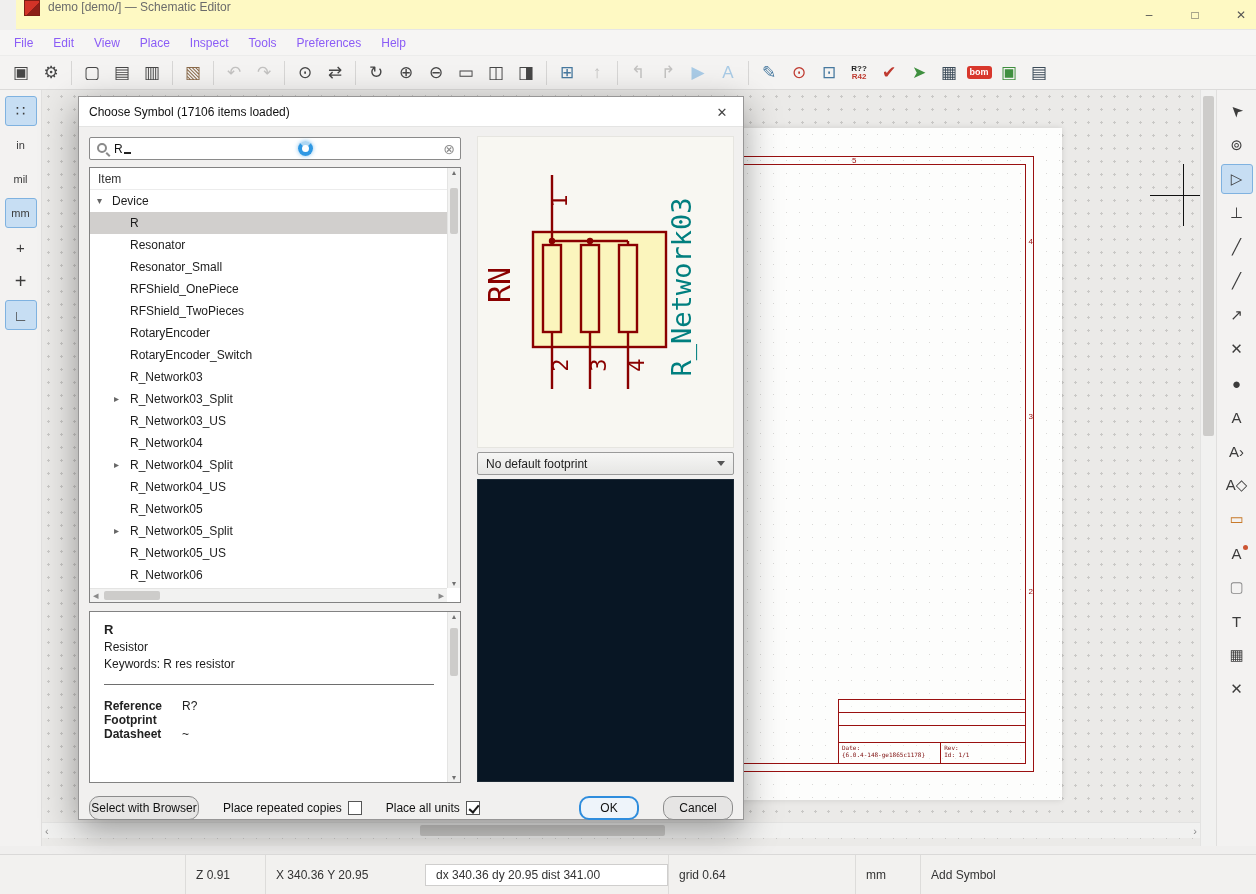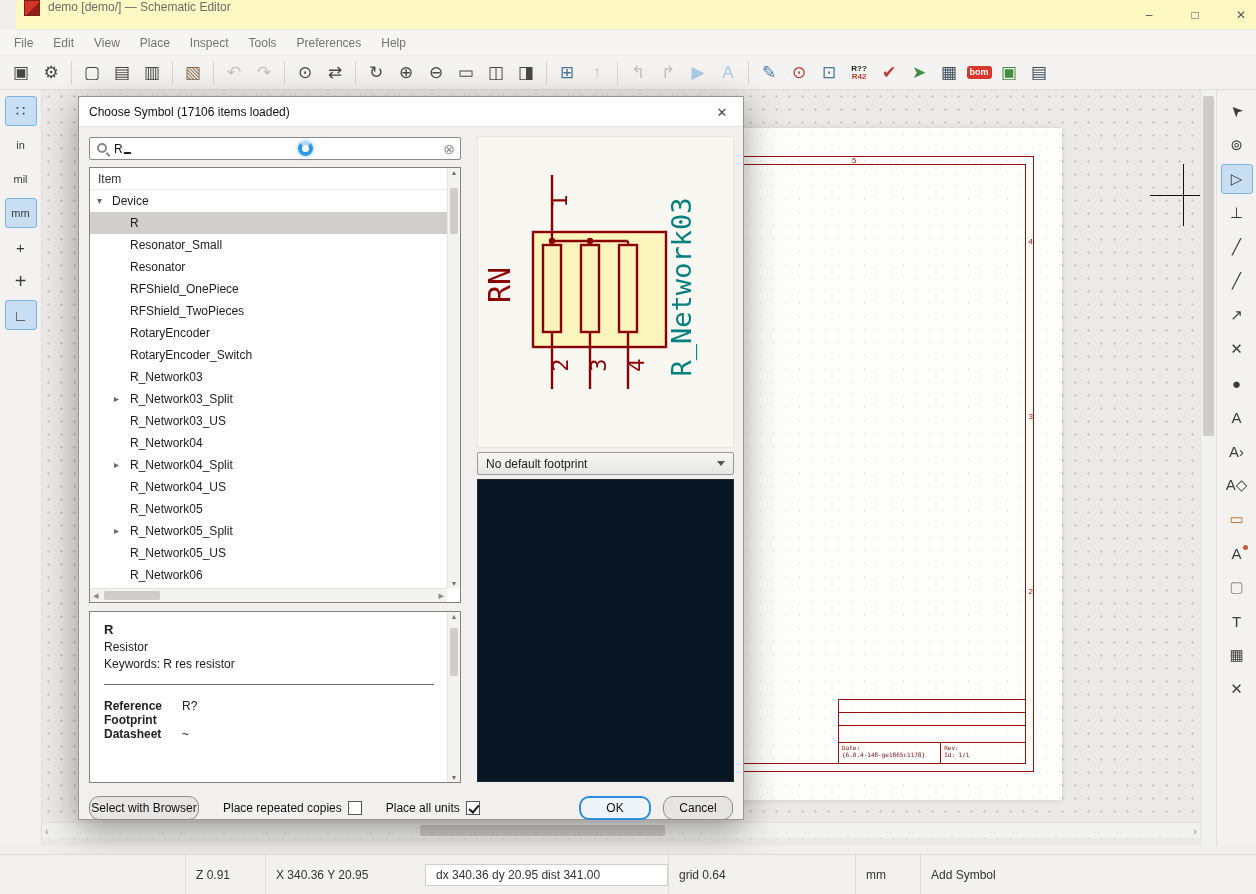--- a/index.html
+++ b/index.html
@@ -8,21 +8,21 @@
 
   
   #titlebar{position:absolute;left:16px;top:0;width:100%;height:30px;background:#fef9c3;border-bottom:1px solid #e6e6e5;display:flex;align-items:flex-start;padding:0 8px}
   #appicon{width:16px;height:16px;background:linear-gradient(135deg,#d23327 55%,#8c1f18 55%);border:1px solid #7d1d14;margin-right:8px}
   #wintitle{color:#6b6b6b;font-size:12px}
   .winctl{width:46px;height:30px;display:flex;align-items:center;justify-content:center;color:#555;font-size:12px}
   #winctls{margin-left:auto;display:flex}
 
   
   #menubar{position:absolute;left:0;top:30px;width:100%;height:26px;background:#f6f5f4;display:flex;align-items:center;padding-left:4px;border-bottom:1px solid #ececeb}
-  .mitem{padding:4px 10px;color:#737373}
+  .mitem{padding:4px 10px;color:#8b5cf6}
 
   
   #toolbar{position:absolute;left:0;top:56px;width:100%;height:34px;background:#f4f3f2;border-bottom:1px solid #dcdbda;display:flex;align-items:center;padding-left:6px}
   .tbtn{min-width:30px;height:28px;display:flex;align-items:center;justify-content:center;font-size:17px;color:#474747;border-radius:3px}
   .tsep{width:1px;height:24px;background:#d7d6d5;margin:0 5px}
   .dis{color:#c3c2c1}
   .cblue{color:#46789f}.clblue{color:#a9cbe6}.cred{color:#bf3a30}.cgreen{color:#3f8f3f}.cbrown{color:#8a6a4a}.cdark{color:#3a4a58}
   .stack{display:flex;flex-direction:column;align-items:center;font-size:8px;line-height:8px;font-weight:bold}
   .stack .t1{color:#222}.stack .t2{color:#bf3a30}
   .bombadge{background:#d8372c;color:#fff;font-size:9px;font-weight:bold;padding:2px 3px;border-radius:3px;line-height:9px}
@@ -104,21 +104,21 @@
   #fpdrop{position:absolute;left:398px;top:355px;width:257px;height:23px;background:linear-gradient(#f6f6f5,#e6e6e4);border:1px solid #9a9a9a;border-radius:2px;display:flex;align-items:center;padding:0 8px;color:#222}
   .droparrow{margin-left:auto;width:0;height:0;border-left:4px solid transparent;border-right:4px solid transparent;border-top:5px solid #555}
   #fppreview{position:absolute;left:398px;top:382px;width:257px;height:303px;background:#081624;border:1px solid #1d2a36}
 
   #dlg-footer{position:absolute;left:0;right:0;top:698px;height:26px;display:flex;align-items:center;padding:0 10px;font-size:12px}
   .btn{height:24px;background:#e6e5e4;border:1px solid #8c8c8c;border-radius:10px;display:flex;align-items:center;justify-content:center;color:#111;font-size:12px}
   #btn-browser{width:110px}
   .cklabel{margin-left:24px;color:#111}
   .cb{width:14px;height:14px;border:1px solid #555;background:#fff;display:inline-block;vertical-align:-3px;margin-left:6px;position:relative}
   .cb.on::after{content:"";position:absolute;left:4px;top:1px;width:4px;height:8px;border:solid #1a1a1a;border-width:0 2px 2px 0;transform:rotate(40deg)}
-  #btn-ok{position:absolute;left:500px;width:72px;border:2px solid #2f8ddd;background:#eef4fa}
+  #btn-ok{position:absolute;left:500px;width:60px;border:2px solid #2f8ddd;background:#eef4fa}
   #btn-cancel{position:absolute;left:584px;width:70px}
 </style>
 </head>
 <body>
 
 <div id="app">
 
   <div id="titlebar">
     <div id="appicon"></div>
     <span id="wintitle">demo [demo/] — Schematic Editor</span>
@@ -379,22 +379,22 @@
       <span class="caret"></span>
       <div id="spinner"></div>
       <span id="search-clear">⊗</span>
     </div>
 
     <div id="tree">
       <div id="tree-head">Item</div>
       <div id="tree-body">
         <div class="trow lvl0"><span class="chev">▾</span><span>Device</span></div>
         <div class="trow lvl1 selrow"><span>R</span></div>
+        <div class="trow lvl1"><span>Resonator</span></div>
         <div class="trow lvl1"><span>Resonator_Small</span></div>
-        <div class="trow lvl1"><span>Resonator</span></div>
         <div class="trow lvl1"><span>RFShield_OnePiece</span></div>
         <div class="trow lvl1"><span>RFShield_TwoPieces</span></div>
         <div class="trow lvl1"><span>RotaryEncoder</span></div>
         <div class="trow lvl1"><span>RotaryEncoder_Switch</span></div>
         <div class="trow lvl1"><span>R_Network03</span></div>
         <div class="trow lvl1"><span class="chev">▸</span><span>R_Network03_Split</span></div>
         <div class="trow lvl1"><span>R_Network03_US</span></div>
         <div class="trow lvl1"><span>R_Network04</span></div>
         <div class="trow lvl1"><span class="chev">▸</span><span>R_Network04_Split</span></div>
         <div class="trow lvl1"><span>R_Network04_US</span></div>

